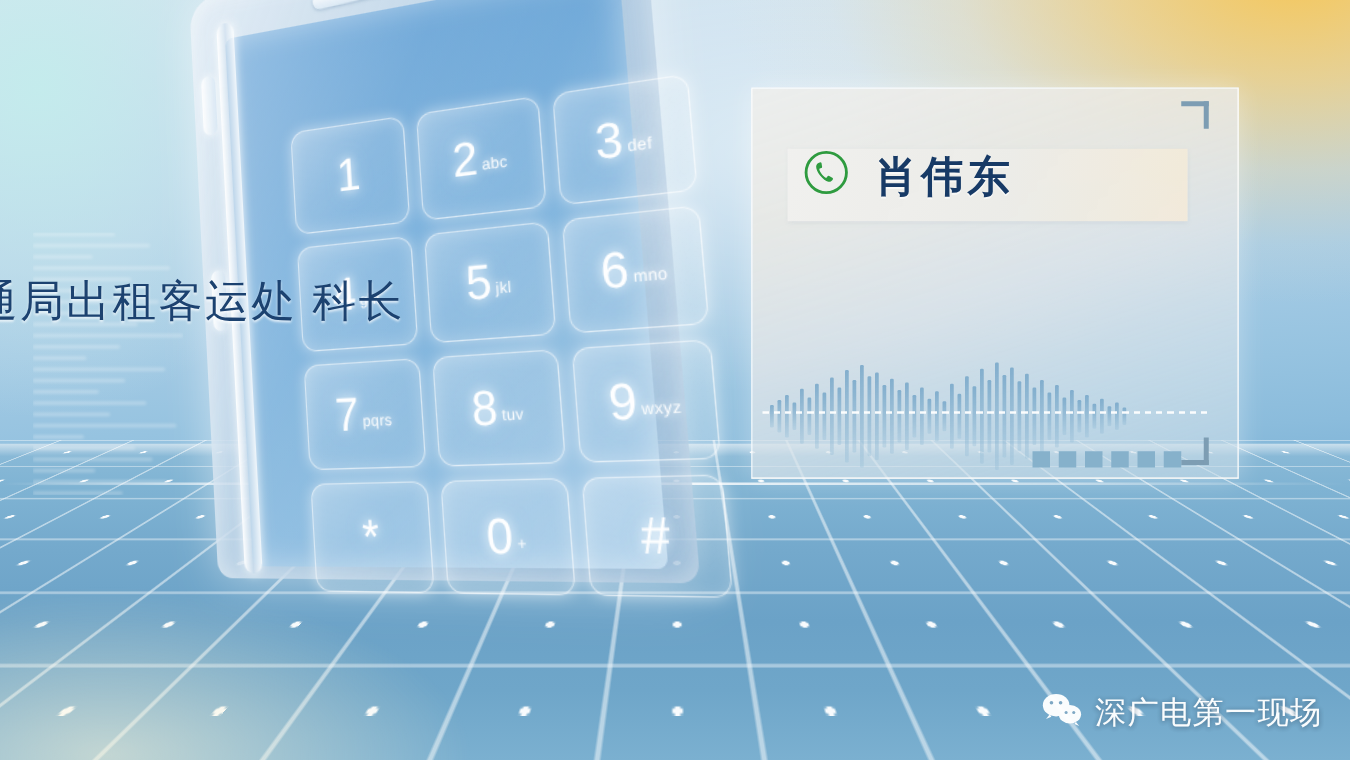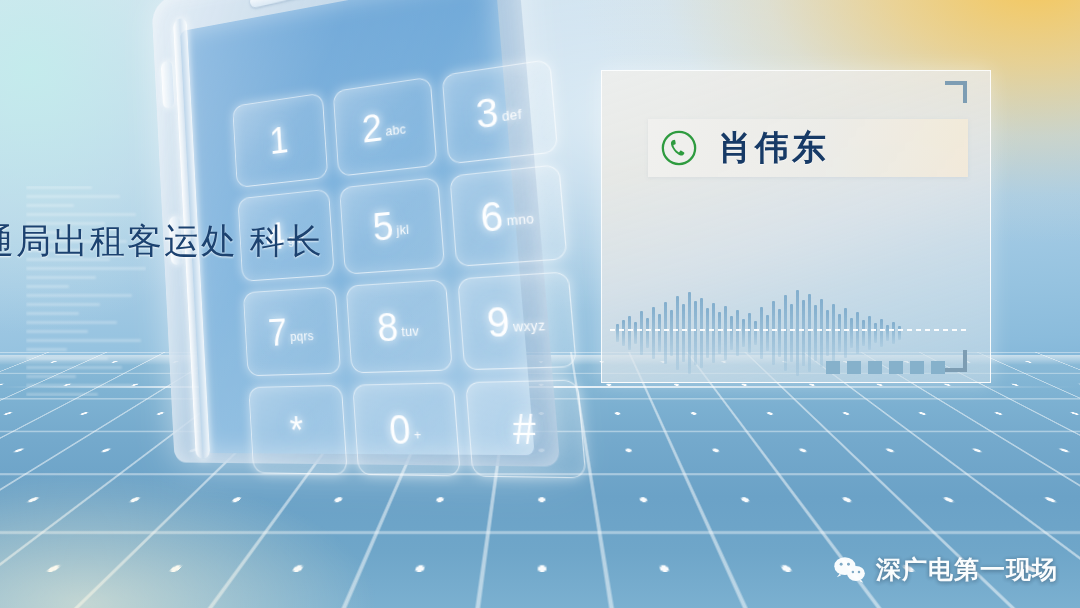--- a/index.html
+++ b/index.html
@@ -144,23 +144,23 @@
     position:absolute; left:601px; top:70px; width:390px; height:313px;
     background:linear-gradient(162deg, rgba(238,238,236,.90) 0%, rgba(234,233,228,.86) 26%, rgba(226,230,233,.80) 52%, rgba(213,226,234,.70) 76%, rgba(200,220,232,.60) 100%);
     border:1.5px solid rgba(255,255,255,.90);
     box-shadow:0 0 20px rgba(255,255,255,.35);
   }
   .corner{ position:absolute; width:22px; height:22px; }
   .corner.tr{ right:23px; top:10px; border-top:4px solid #7d9db3; border-right:4px solid #7d9db3; }
   .corner.br{ right:23px; bottom:10px; border-bottom:4px solid #7d9db3; border-right:4px solid #7d9db3; }
 
   .name-band{
-    position:absolute; left:46px; top:48px; width:320px; height:58px;
+    position:absolute; left:28px; top:48px; width:320px; height:58px;
     background:linear-gradient(95deg, rgba(240,240,238,.95) 0%, rgba(236,236,232,.92) 55%, rgba(244,234,216,.88) 100%);
-    display:flex; align-items:center; padding-left:12px;
+    display:flex; align-items:flex-start; padding-left:12px;
     box-shadow:0 1px 4px rgba(120,140,160,.13);
   }
   .phone-ico{ width:38px; height:38px; flex:0 0 38px; margin-right:20px; }
   .name-text{
     font-size:34px; font-weight:700; color:#173a66; letter-spacing:3px;
     text-shadow:0 1px 0 rgba(255,255,255,.6);
   }
 
   .title-text{
     position:absolute; left:-132px; top:218px; width:540px;
@@ -194,21 +194,21 @@
     letter-spacing:1.5px;
     text-shadow:
       -2px 0 0 #2c3138, 2px 0 0 #2c3138, 0 -2px 0 #2c3138, 0 2px 0 #2c3138,
       -2px -2px 0 #2c3138, 2px -2px 0 #2c3138, -2px 2px 0 #2c3138, 2px 2px 0 #2c3138,
       0 3px 6px rgba(20,30,40,.5);
   }
 
   
   .wm{
     position:absolute; right:22px; bottom:22px;
-    display:flex; align-items:center; gap:9px; opacity:.96;font-weight:bold;
+    display:flex; gap:9px; opacity:.96;
   }
   .wm svg{ width:34px; height:30px; }
   .wm span{
     font-size:25px; color:#fff; letter-spacing:1px;
     text-shadow:0 1px 4px rgba(40,60,80,.6);
   }
 </style>
 </head>
 <body>
 

